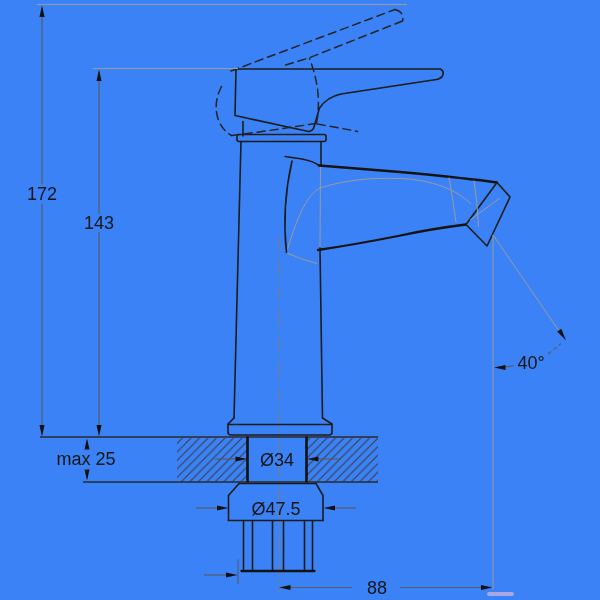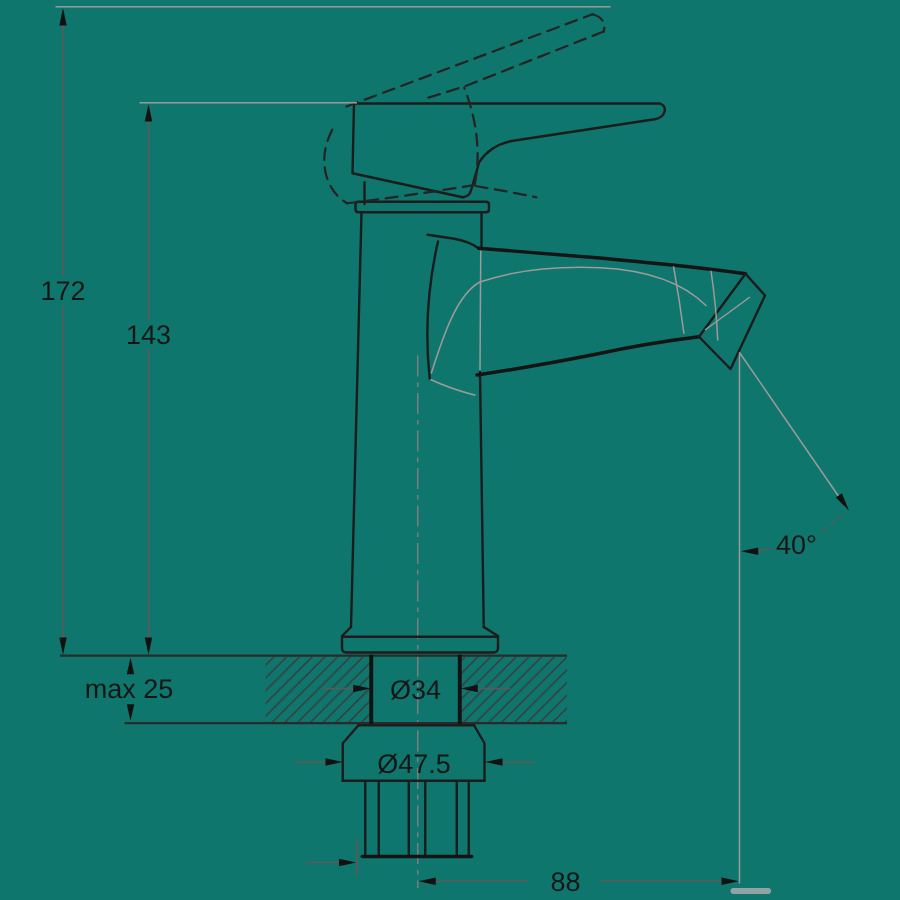--- a/index.html
+++ b/index.html
@@ -1,16 +1,16 @@
 <!DOCTYPE html>
 <html><head>
 <meta charset="utf-8">
 <style>
   html,body{margin:0;padding:0;background:#fff;}
-  #stage{position:relative;width:600px;height:600px;background:#0f766e;overflow:hidden;
+  #stage{position:relative;width:600px;height:600px;background:#3b82f6;overflow:hidden;
          font-family:"Liberation Sans","DejaVu Sans",sans-serif;}
   svg{display:block}
   text{font-family:"Liberation Sans","DejaVu Sans",sans-serif;font-size:18px;fill:#161616;}
   .dim{stroke:#5a5a5a;stroke-width:1.1;fill:none;}
   .ext{stroke:#9a9a9a;stroke-width:1;fill:none;}
   .arrow{fill:#111;stroke:none;}
   .outline{stroke:#1c1c1c;stroke-width:1.6;fill:none;stroke-linecap:round;stroke-linejoin:round;}
   .bold{stroke:#141414;stroke-width:2.3;fill:none;stroke-linecap:round;}
   .thin{stroke:#9b9b9b;stroke-width:1;fill:none;}
   .dashed{stroke:#242424;stroke-width:1.5;fill:none;stroke-dasharray:8 5;stroke-linecap:round;}

